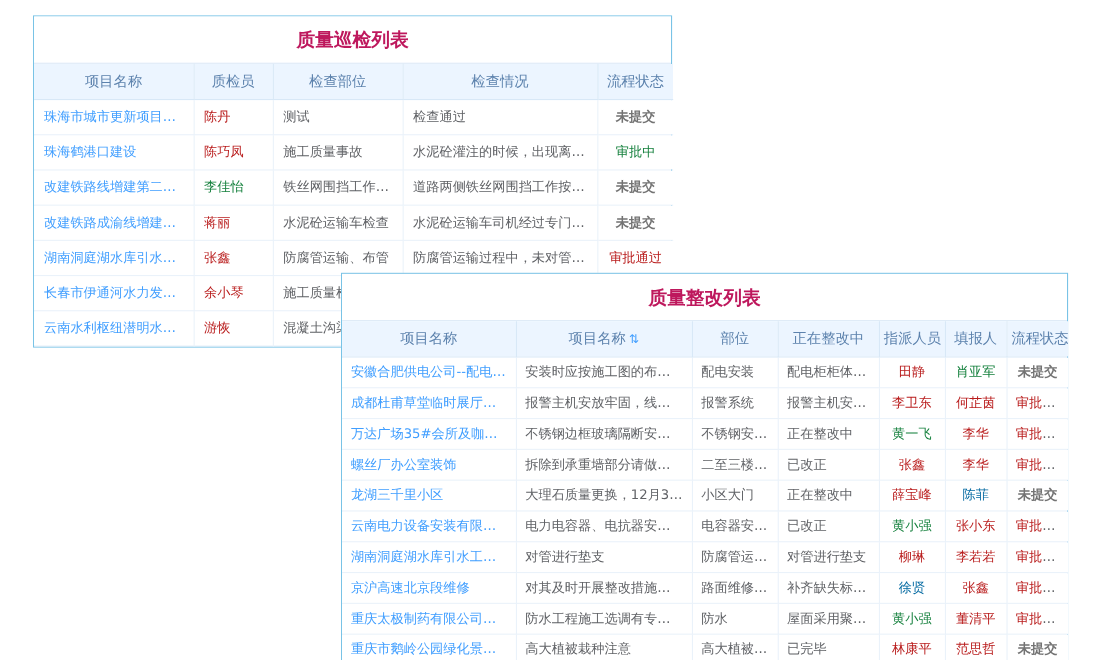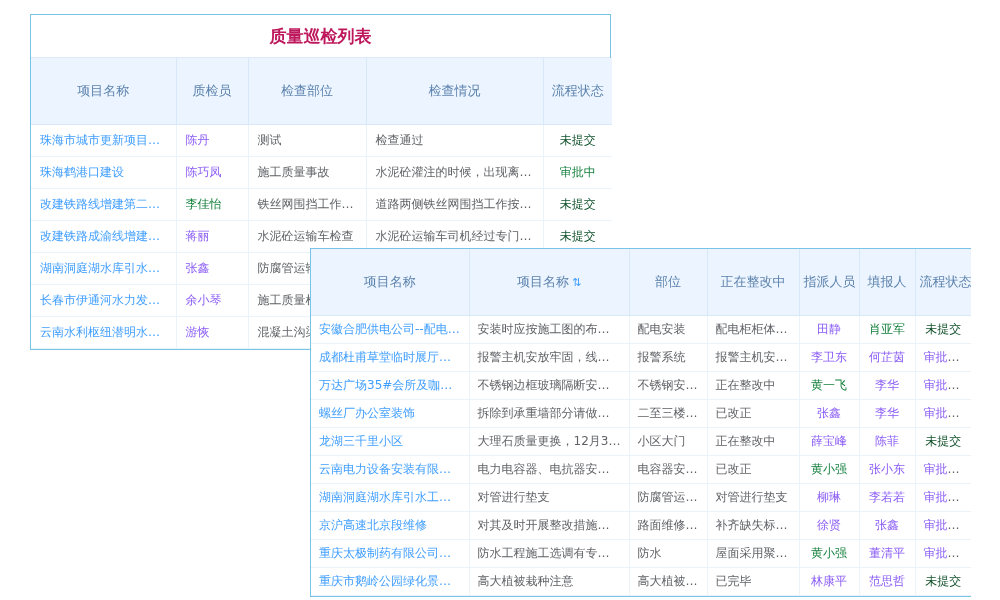--- a/index.html
+++ b/index.html
@@ -25,21 +25,21 @@
     padding: 10px 0 9px 0;
     border-bottom: 1px solid #dce9f7;
     background: #ffffff;
   }
   table { width: 100%; border-collapse: collapse; table-layout: fixed; }
   th {
     background: #ecf5ff;
     color: #5c82ad;
     font-size: 13px;
     font-weight: normal;
-    padding: 24px 4px;
+    padding: 7px 4px;
     border-right: 1px solid #d8e8f7;
     border-bottom: 1px solid #d8e8f7;
     white-space: nowrap;
     overflow: hidden;
   }
   td {
     font-size: 12px;
     color: #606266;
     border-right: 1px solid #eaf2fa;
     border-bottom: 1px solid #eaf2fa;
@@ -54,24 +54,24 @@
   #rectification-card td { padding: 5px 8px; line-height: 17px; }
   td.ac { text-align: center; }
   td.al { text-align: left; }
   a.project { color: #409eff; text-decoration: none; cursor: pointer; display: block; overflow: hidden; text-overflow: ellipsis; }
   .sort {
     color: #409eff;
     font-size: 11px;
     margin-left: 3px;
     cursor: pointer;
   }
-  [data-color="red"]    { color: #14532d; }
+  [data-color="red"]    { color: #737373; font-weight: bold; }
   [data-color="orange"] { color: #15803d; }
-  [data-color="green"]  { color: #8b5cf6; }
-  [data-color="gray"]   { color: #8b5cf6; }
+  [data-color="green"]  { color: #b91c1c; }
+  [data-color="gray"]   { color: #0369a1; }
 </style>
 </head>
 <body>
 
 <div class="card" id="inspection-card">
   <div class="card-title">质量巡检列表</div>
   <table>
     <colgroup>
       <col style="width:145px">
         <col style="width:72px">
@@ -150,20 +150,21 @@
     <td class="al"><span data-color="green">游恢</span></td>
     <td class="al">混凝土沟渠工...</td>
     <td class="al"></td>
     <td class="ac"><span></span></td>
   </tr>
       </tbody>
   </table>
 </div>
 
 <div class="card" id="rectification-card">
+  <div class="card-title">质量整改列表</div>
   <table>
     <colgroup>
       <col style="width:158px">
         <col style="width:160px">
         <col style="width:78px">
         <col style="width:92px">
         <col style="width:60px">
         <col style="width:56px">
         <col style="width:56px">
     </colgroup>

